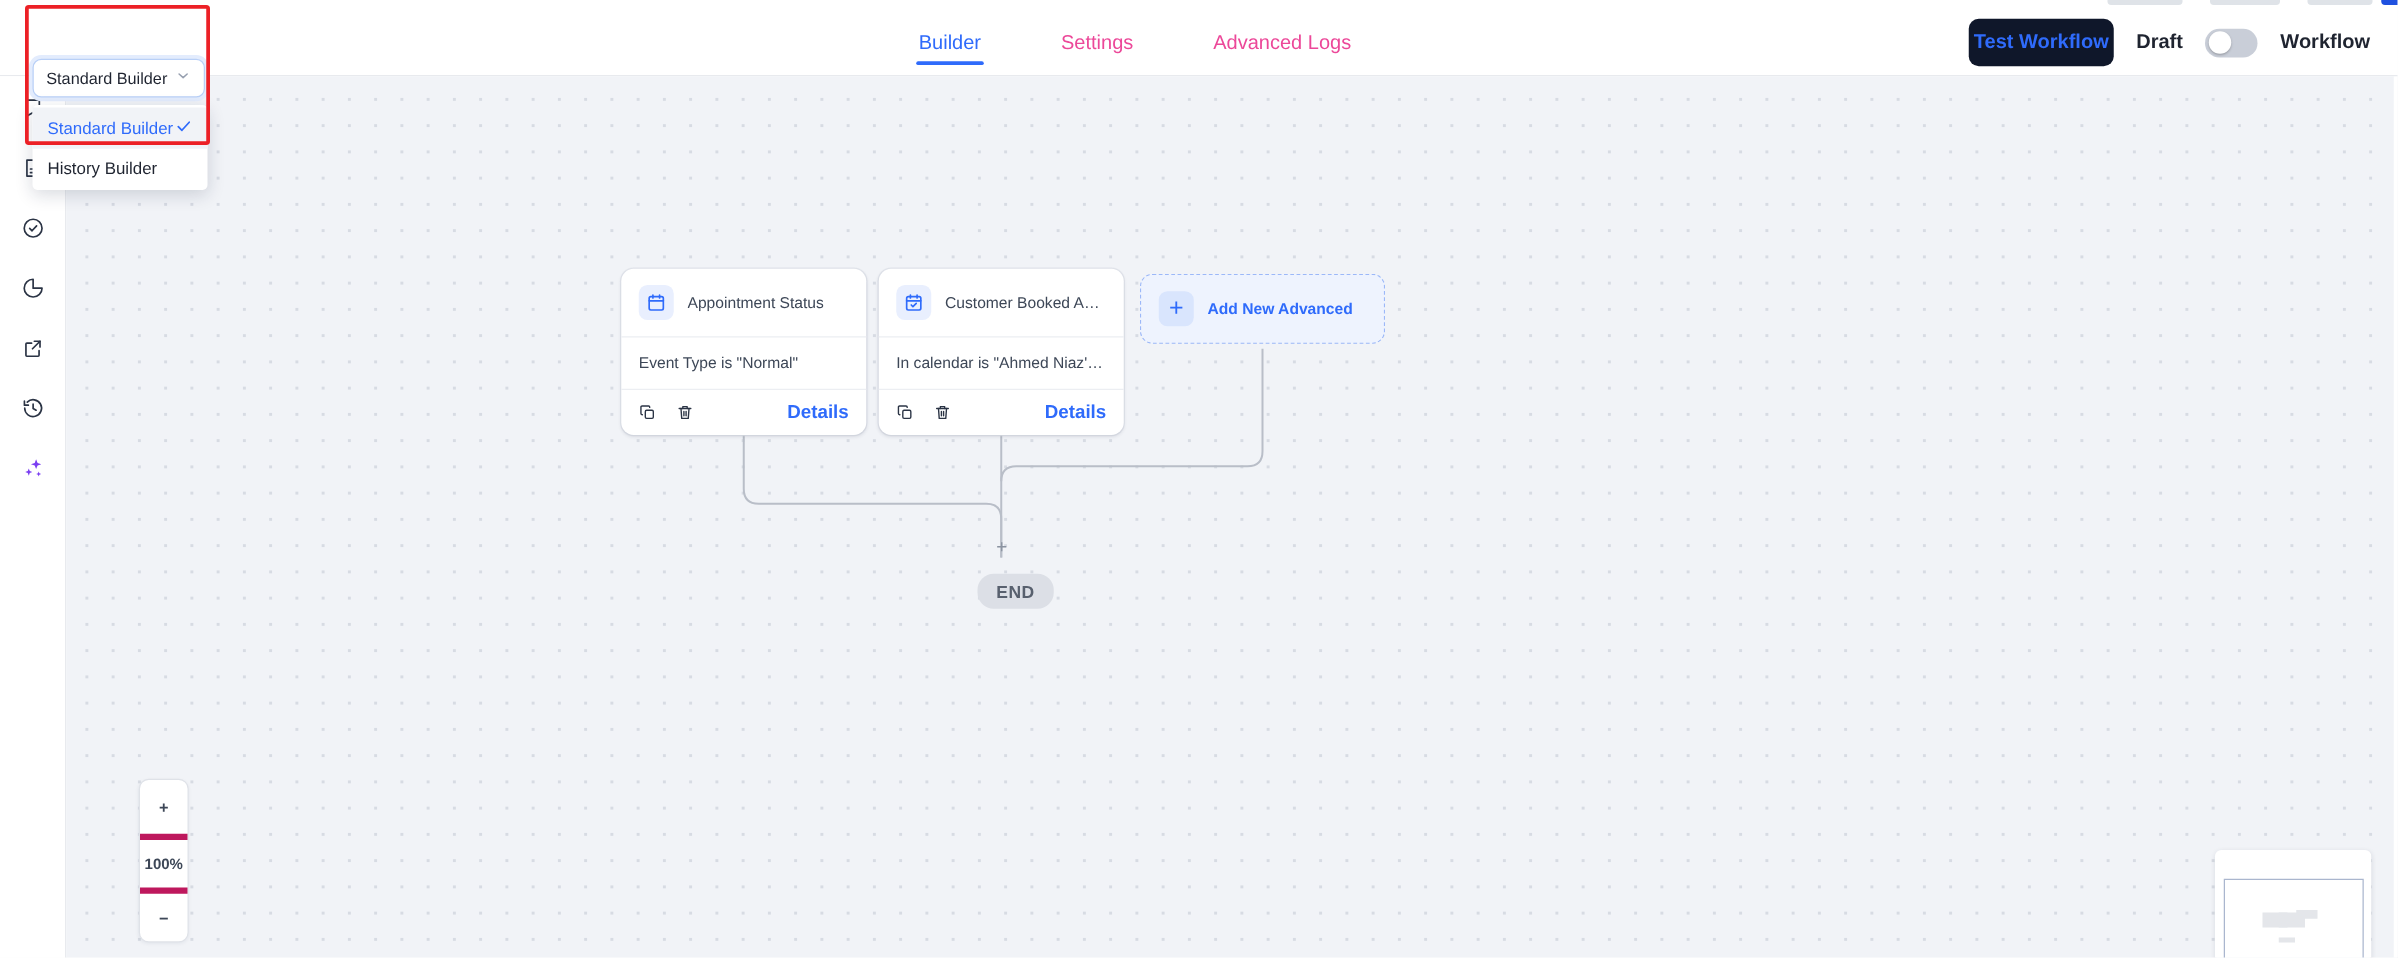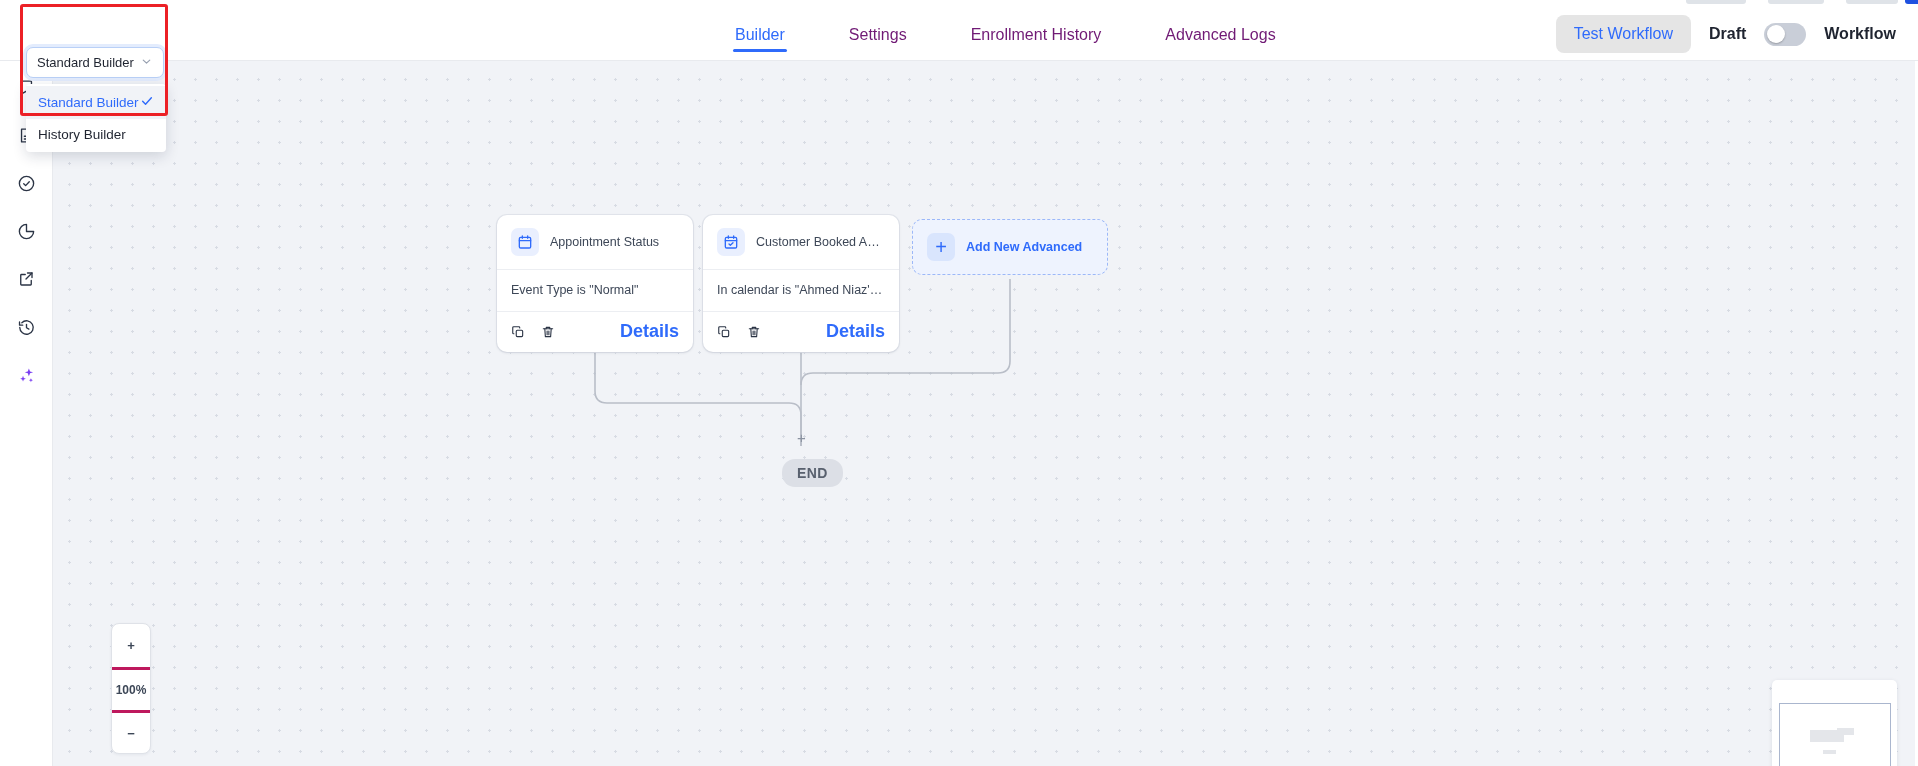--- a/index.html
+++ b/index.html
@@ -20,31 +20,31 @@
   .sliver-chip.c2 { left: 1768px; width: 56px; }
   .sliver-chip.c3 { left: 1846px; width: 52px; }
   .sliver-chip.blue { background: #1f51e0; left: 1905px; width: 55px; }
 
   
   .topbar {
     position: absolute; top: 7px; left: 0; width: 1918px; height: 54px;
     background: #ffffff; border-bottom: 1px solid #e8eaee;
   }
   .tabs { position: absolute; left: 735px; top: 0; height: 54px; display: flex; align-items: center; gap: 64px; }
-  .tab { font-size: 16px; color: #701a75; line-height: 1; cursor: pointer; position: relative; padding: 18px 0 17px; }
+  .tab { font-size: 16px; color: #ec4899; line-height: 1; cursor: pointer; position: relative; padding: 18px 0 17px; }
   .tab.active { color: #2f6bfb; font-weight: 400; }
   .tab.active::after {
     content: ""; position: absolute; left: -2px; right: -2px; bottom: 8px;
     height: 3px; background: #2f6bfb; border-radius: 2px;
   }
   .right-actions { position: absolute; right: 22px; top: 0; height: 54px; display: flex; align-items: center; gap: 18px; }
   .test-workflow {
-    background: #e5e5e5; color: #2f6bfb; font-size: 16px;
-    padding: 10px 18px; border-radius: 8px; border: none; cursor: pointer;
-    font-family: inherit; font-weight: 400;
+    background: #0f172a; color: #2f6bfb; font-size: 16px;
+    padding: 10px 4px; border-radius: 8px; border: none; cursor: pointer;
+    font-family: inherit; font-weight: 700;
   }
   .draft-label, .publish-label { font-size: 16px; color: #1f2430; font-weight: 700; }
   .toggle {
     width: 42px; height: 23px; border-radius: 12px; background: #c9ced8;
     position: relative; cursor: pointer; display: inline-block;
   }
   .toggle .knob {
     position: absolute; top: 2.5px; left: 3px; width: 18px; height: 18px;
     border-radius: 50%; background: #ffffff; box-shadow: 0 1px 2px rgba(0,0,0,.25);
   }
@@ -87,21 +87,21 @@
   .node-body {
     border-top: 1px solid #eceef2; padding: 13px 14px 14px;
     font-size: 12.5px; color: #3d4757; white-space: nowrap; overflow: hidden; text-overflow: ellipsis;
   }
   .node-foot {
     border-top: 1px solid #eceef2; padding: 9px 14px 10px;
     display: flex; align-items: center;
   }
   .foot-icon { color: #2b3445; cursor: pointer; margin-right: 16px; display: flex; }
   .details-link {
-    margin-left: auto; color: #2f6bfb; font-size: 18px; font-weight: 700; cursor: pointer; text-align: right;
+    margin-left: auto; color: #2f6bfb; font-size: 15px; font-weight: 700; cursor: pointer; text-align: right;
   }
 
   
   .add-trigger {
     position: absolute; width: 196px; border: 1.6px dashed #9cb8f8;
     background: #eef3fe; border-radius: 10px;
     display: flex; align-items: center; gap: 11px; padding: 13px 14px;
     cursor: pointer;
   }
   .add-trigger .plusbox {
@@ -124,21 +124,21 @@
   
   .zoomctl {
     position: absolute; left: 58px; bottom: 12px; width: 40px;
     background: #ffffff; border: 1px solid #dfe2e8; border-radius: 8px;
     box-shadow: 0 1px 3px rgba(20,30,60,.06);
   }
   .zoomctl > div {
     height: 43px; display: flex; align-items: center; justify-content: center;
     font-size: 13px; color: #3d4757; cursor: pointer; font-weight: 700;
   }
-  .zoomctl > div + div { border-top: 3px solid #be185d; }
+  .zoomctl > div + div { border-top: 5px solid #be185d; }
   .zoomctl .zlabel { font-size: 12px; }
 
   
   .minimap {
     position: absolute; right: 18px; bottom: -14px; width: 125px; height: 100px;
     background: #ffffff; border-radius: 5px; box-shadow: 0 1px 4px rgba(20,30,60,.10);
     overflow: hidden;
   }
   .mm-view { position: absolute; left: 7px; top: 23px; right: 6px; bottom: -6px; border: 1.4px solid #aab6ce; }
   .mm-node { position: absolute; background: #e4e6ea; }
@@ -174,21 +174,20 @@
   <div class="sliver-chip c1"></div>
   <div class="sliver-chip c2"></div>
   <div class="sliver-chip c3"></div>
   <div class="sliver-chip blue"></div>
 </div>
 
 <div class="topbar">
   <div class="tabs">
     <div class="tab active">Builder</div>
     <div class="tab">Settings</div>
-    <div class="tab">Enrollment History</div>
     <div class="tab">Advanced Logs</div>
   </div>
   <div class="right-actions">
     <button class="test-workflow">Test Workflow</button>
     <span class="draft-label">Draft</span>
     <span class="toggle">
         <span class="knob"></span>
       </span>
     <span class="publish-label">Workflow</span>
   </div>

